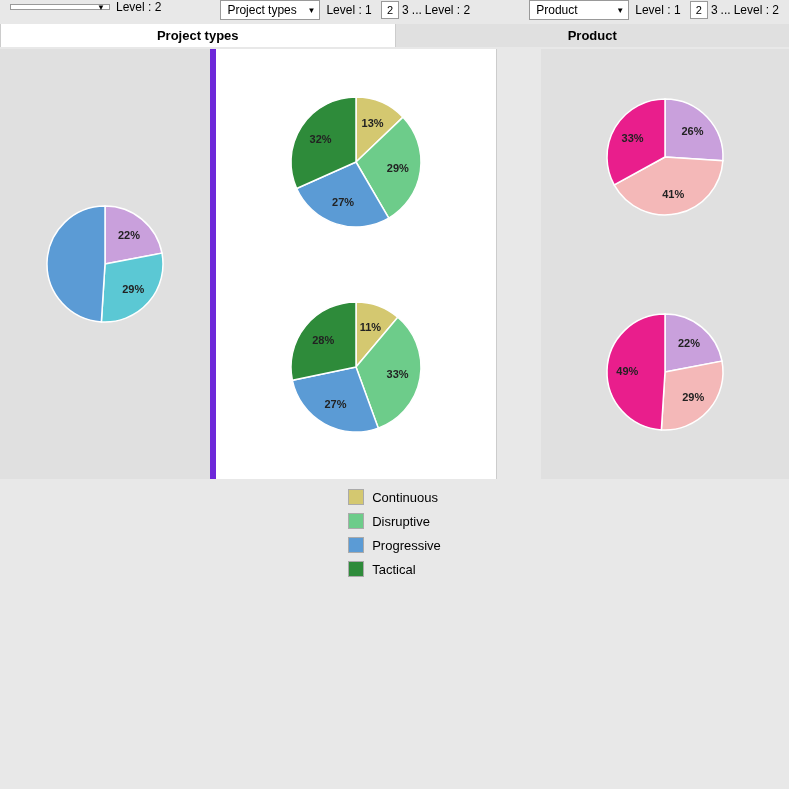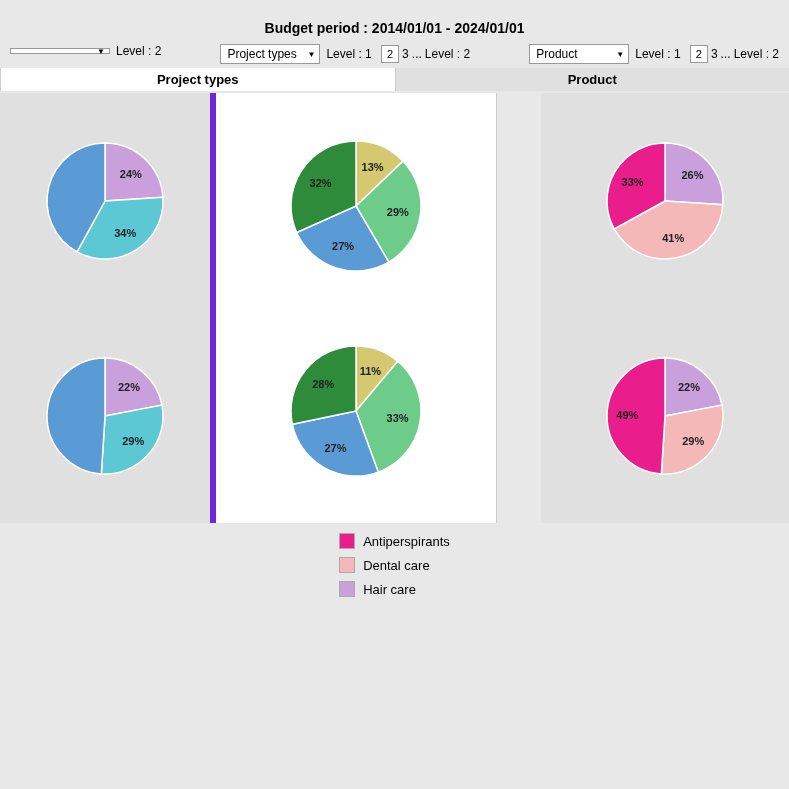--- a/index.html
+++ b/index.html
@@ -149,23 +149,20 @@
       font-size: 11px;
       font-weight: bold;
       fill: #222;
     }
   </style>
 </head>
 <body>
 
 <div class="page">
 
-  <div class="header">
-    <span>Budget period : 2014/01/01 - 2024/01/01</span>
-  </div>
 
   <div class="controls-row">
 
     <div class="control-group">
       <div class="dropdown">
         <span></span>
       </div>
       <div class="level-controls">
         <span>Level : 2</span>
       </div>
@@ -206,29 +203,20 @@
     </div>
     <div class="col-header right-h" style="width:210px;">
       <span>Product</span>
     </div>
   </div>
 
   <div class="main-content">
 
     <div class="panel-left">
       <div class="chart-row">
-        <div class="chart-container">
-          <svg class="pie" width="140" height="140" id="left-top-pie">
-              <path d="M70,70 L70,12 A58,58 0 0,1 127.88555024883975,66.35814986729982 Z" fill="#c9a0dc" stroke="white" stroke-width="1.5"></path>
-              <text x="95.80742589351156" y="42.51788274621278" text-anchor="middle" dominant-baseline="central" class="pie-label" font-size="11" font-weight="bold" fill="#111">24%</text>
-              <path d="M70,70 L127.88555024883975,66.35814986729982 A58,58 0 0,1 42.058286902100505,120.82578744254408 Z" fill="#5bc8d4" stroke="white" stroke-width="1.5"></path>
-              <text x="90.20067017070818" y="101.83116279142597" text-anchor="middle" dominant-baseline="central" class="pie-label" font-size="11" font-weight="bold" fill="#111">34%</text>
-              <path d="M70,70 L42.058286902100505,120.82578744254408 A58,58 0 0,1 69.99999999999999,12 Z" fill="#5b9bd5" stroke="white" stroke-width="1.5"></path>
-            </svg>
-        </div>
         <div class="chart-container">
           <svg class="pie" width="140" height="140" id="left-bottom-pie">
               <path d="M70,70 L70,12 A58,58 0 0,1 126.97266054226395,59.13188375402797 Z" fill="#c9a0dc" stroke="white" stroke-width="1.5"></path>
               <text x="94.0308844135256" y="40.951650747352744" text-anchor="middle" dominant-baseline="central" class="pie-label" font-size="11" font-weight="bold" fill="#111">22%</text>
               <path d="M70,70 L126.97266054226395,59.13188375402797 A58,58 0 0,1 66.35814986729983,127.88555024883975 Z" fill="#5bc8d4" stroke="white" stroke-width="1.5"></path>
               <text x="98.27918732506834" y="94.93145732270168" text-anchor="middle" dominant-baseline="central" class="pie-label" font-size="11" font-weight="bold" fill="#111">29%</text>
               <path d="M70,70 L66.35814986729983,127.88555024883975 A58,58 0 0,1 69.99999999999999,12 Z" fill="#5b9bd5" stroke="white" stroke-width="1.5"></path>
             </svg>
         </div>
       </div>
@@ -281,28 +269,32 @@
               <text x="98.27918732506834" y="94.93145732270168" text-anchor="middle" dominant-baseline="central" class="pie-label" font-size="11" font-weight="bold" fill="#111">29%</text>
               <path d="M70,70 L66.35814986729983,127.88555024883975 A58,58 0 0,1 69.99999999999999,12 Z" fill="#e91e8c" stroke="white" stroke-width="1.5"></path>
               <text x="32.31860267421192" y="68.81581438275458" text-anchor="middle" dominant-baseline="central" class="pie-label" font-size="11" font-weight="bold" fill="#111">49%</text>
             </svg>
         </div>
       </div>
     </div>
   </div>
 
   <div class="legend-section">
-    <div class="legend-col" id="legend-right">
+    <div class="legend-col" id="legend-left">
         <div class="legend-item">
-          <div class="legend-swatch" style="background:#e91e8c;"></div>
-          <span>Antiperspirants</span>
+          <div class="legend-swatch" style="background:#d4c870;"></div>
+          <span>Continuous</span>
         </div>
         <div class="legend-item">
-          <div class="legend-swatch" style="background:#f4b8b8;"></div>
-          <span>Dental care</span>
+          <div class="legend-swatch" style="background:#6dcc8a;"></div>
+          <span>Disruptive</span>
         </div>
         <div class="legend-item">
-          <div class="legend-swatch" style="background:#c9a0dc;"></div>
-          <span>Hair care</span>
+          <div class="legend-swatch" style="background:#5b9bd5;"></div>
+          <span>Progressive</span>
+        </div>
+        <div class="legend-item">
+          <div class="legend-swatch" style="background:#2e8b3a;"></div>
+          <span>Tactical</span>
         </div>
       </div>
   </div>
 </div>
 
 </body></html>

